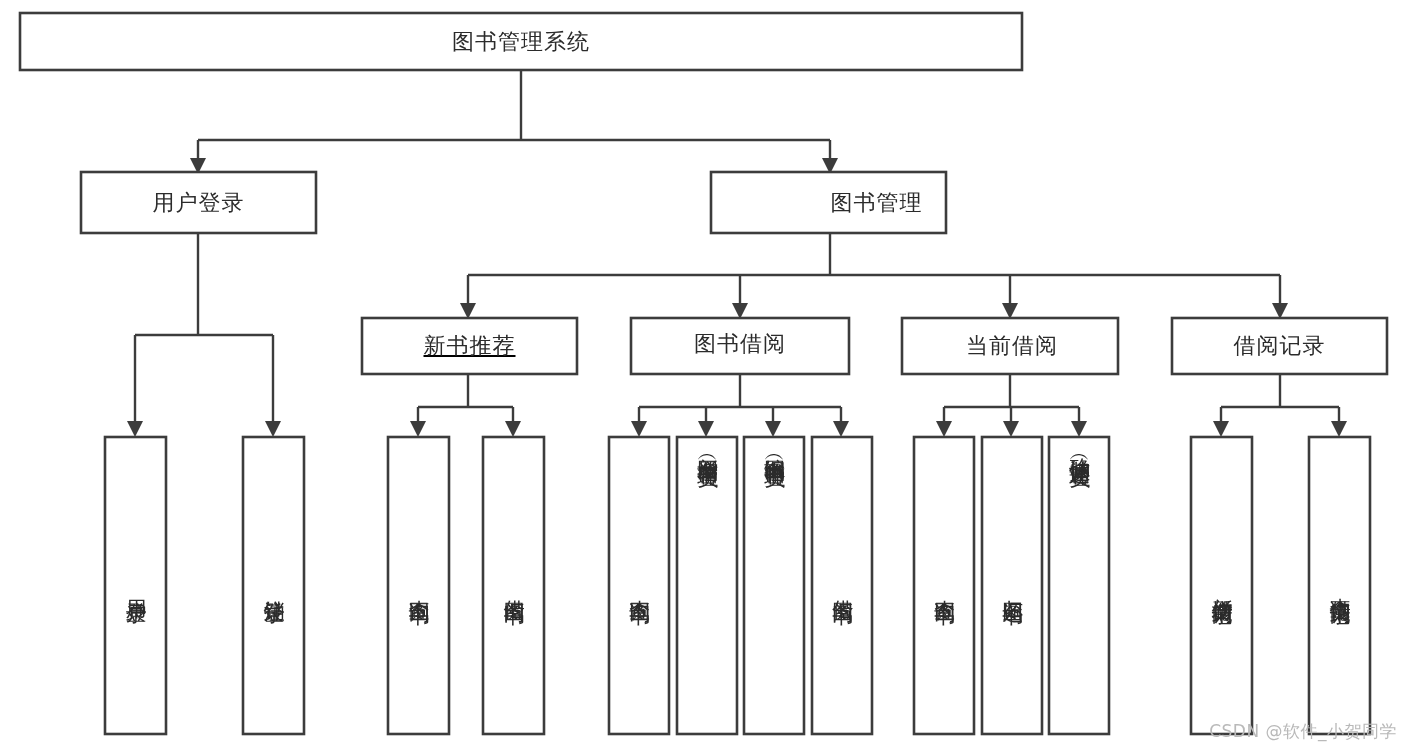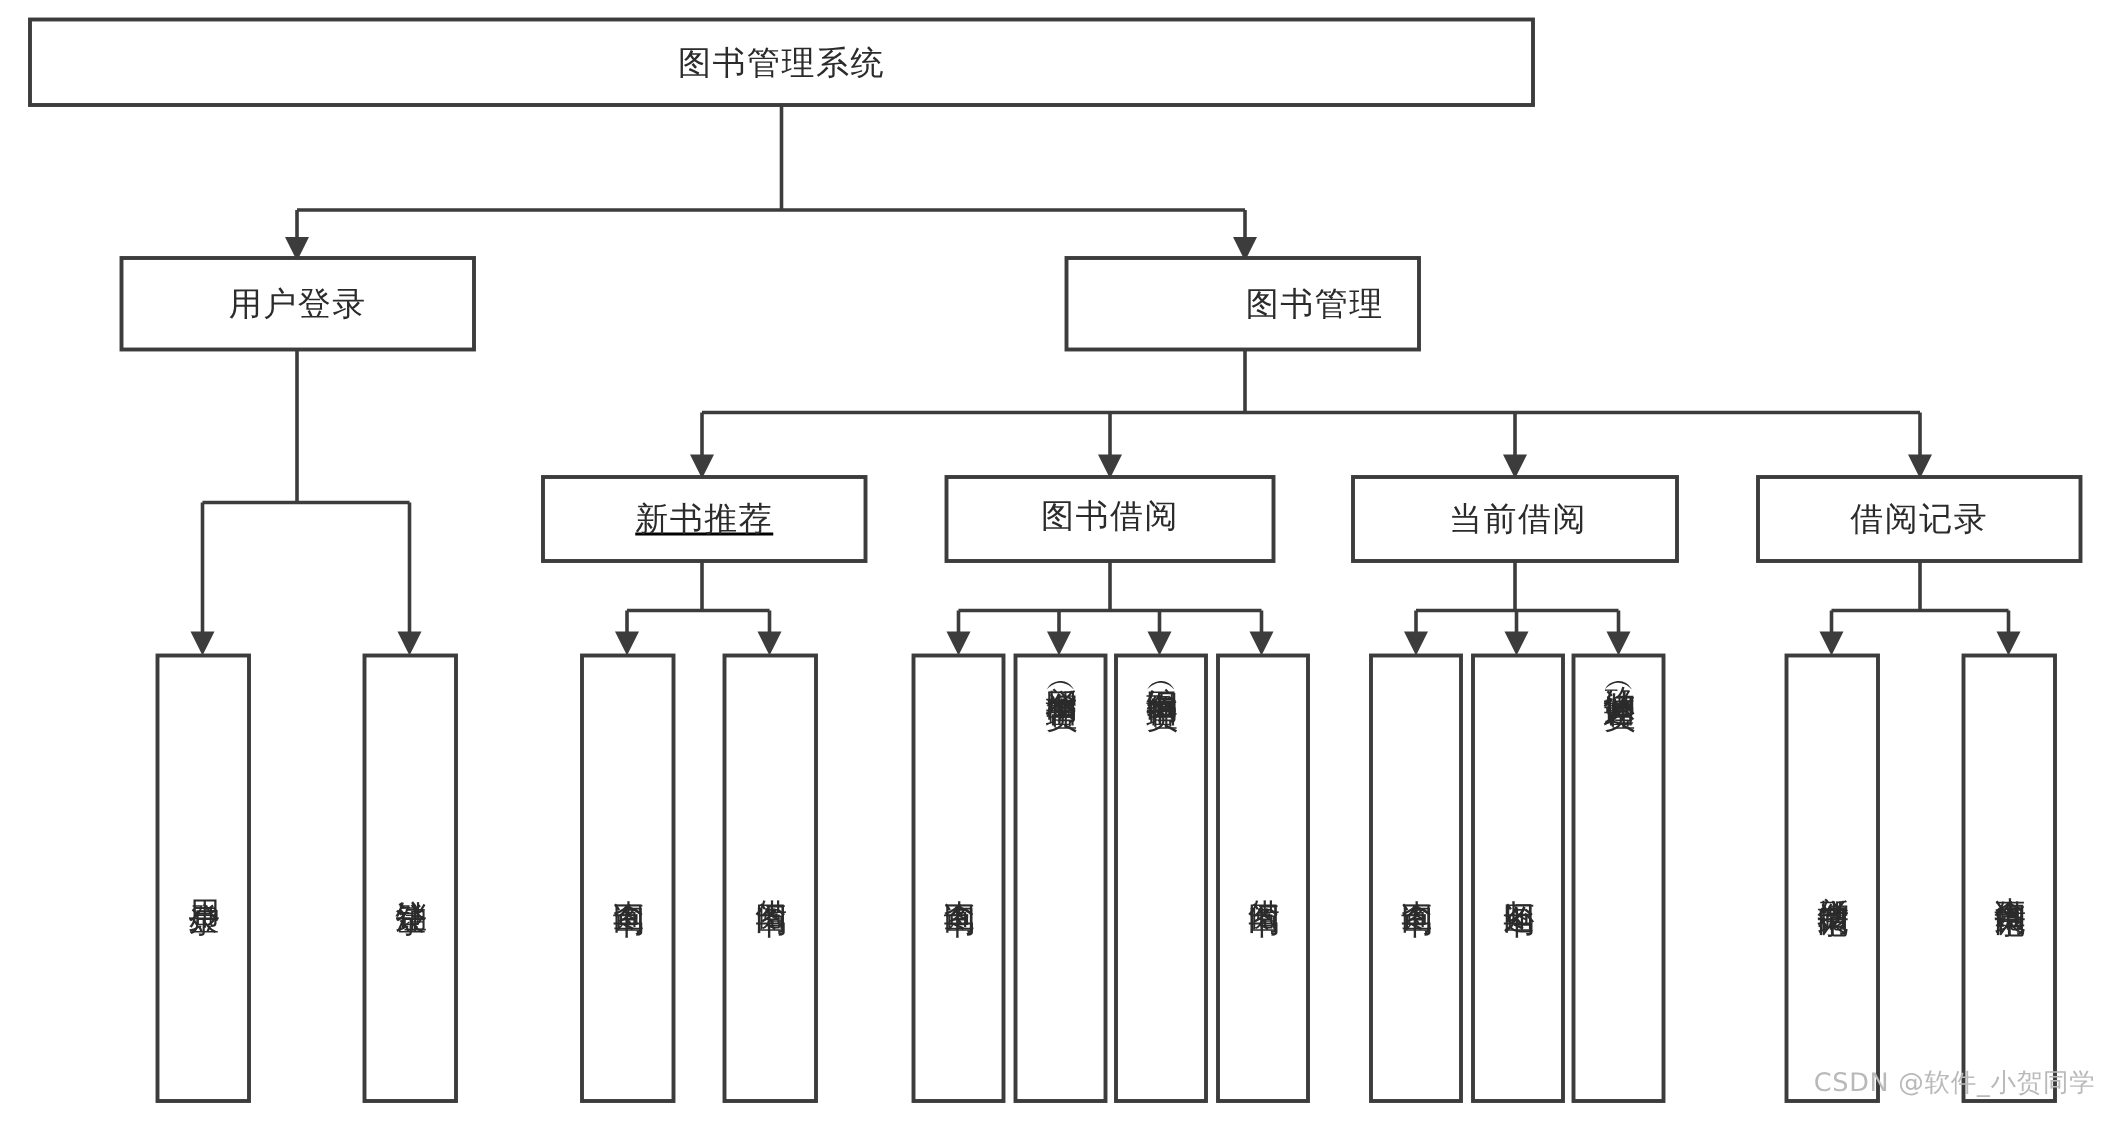--- a/index.html
+++ b/index.html
@@ -68,21 +68,21 @@
   .hlabel-text {
     font-family: "DejaVu Sans", "Liberation Sans", sans-serif;
     font-size: 22px;
     color: #2b2b2b;
     letter-spacing: 1px;
     white-space: nowrap;
   }
   #watermark {
     position: absolute;
     right: 8px;
-    bottom: 14px;
+    bottom: 4px;
     font-family: "DejaVu Sans", "Liberation Sans", sans-serif;
     font-size: 17px;
     color: #b9b9b9;
     letter-spacing: 0.5px;
     white-space: nowrap;
     pointer-events: none;
   }
 </style>
 </head>
 <body>

